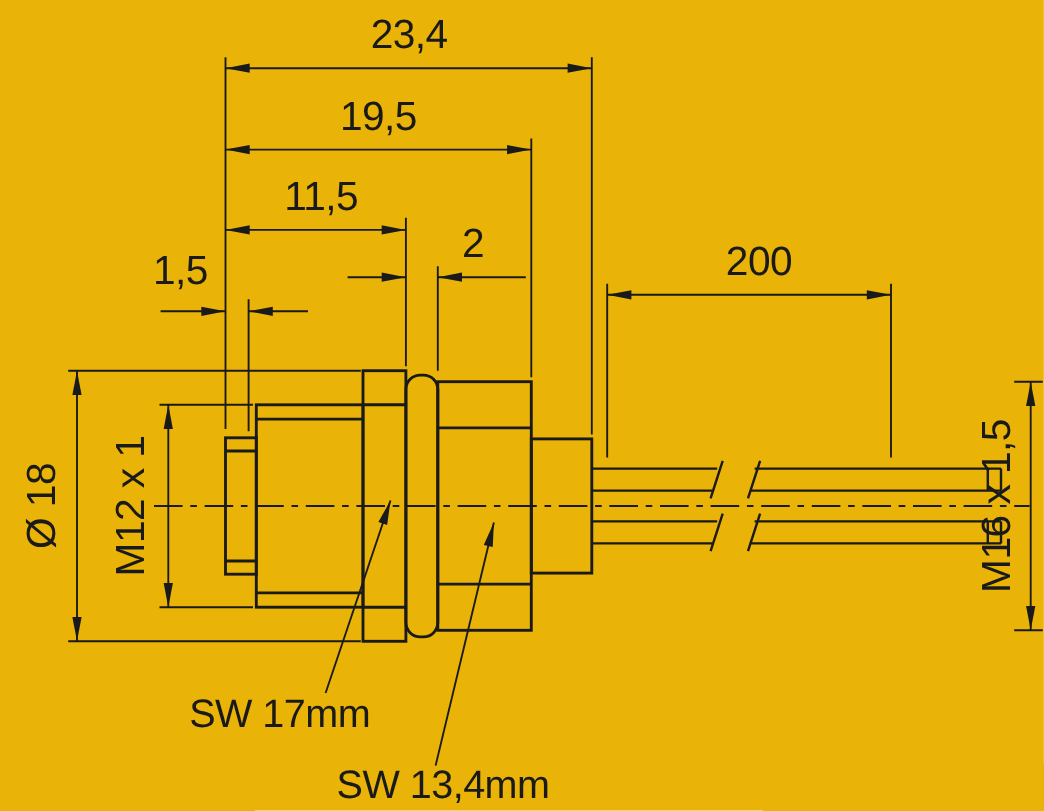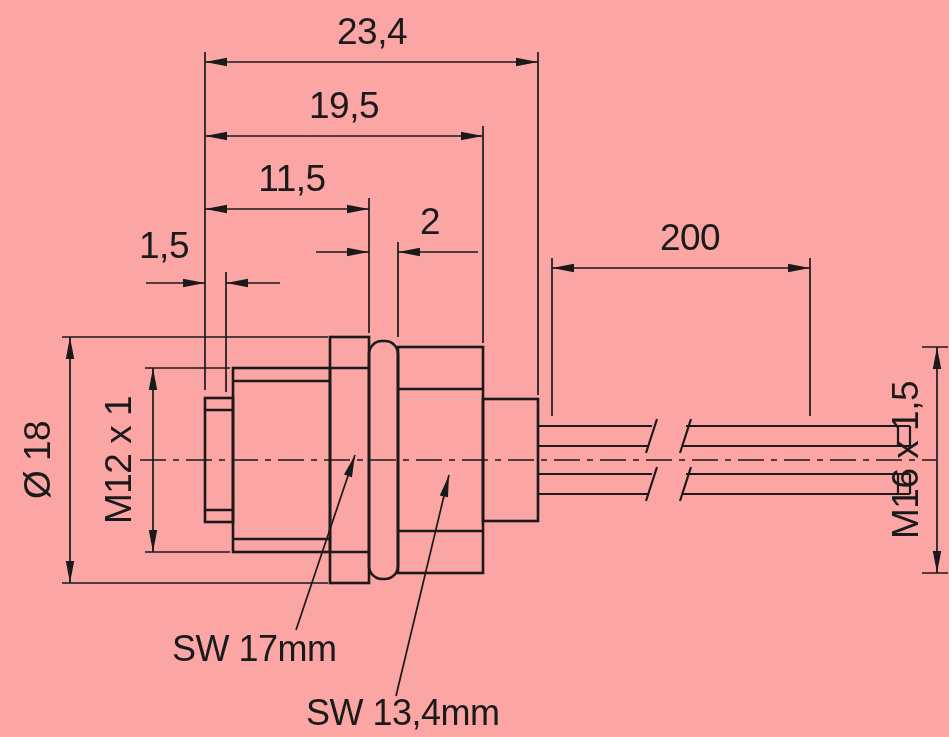--- a/index.html
+++ b/index.html
@@ -1,16 +1,16 @@
 <!DOCTYPE html>
 <html><head>
 <meta charset="utf-8">
 <style>
   html,body{margin:0;padding:0;background:#ffffff;}
-  .canvas{position:relative;width:949px;height:737px;background:#fca5a5;overflow:hidden;}
+  .canvas{position:relative;width:949px;height:737px;background:#eab308;overflow:hidden;}
   svg{display:block;}
   .outline{fill:none;stroke:#1a1a1a;stroke-width:2.6;stroke-linejoin:miter;stroke-linecap:butt;}
   .wire{fill:none;stroke:#1a1a1a;stroke-width:2.2;}
   .dim{fill:none;stroke:#1a1a1a;stroke-width:1.7;}
   .center{fill:none;stroke:#1a1a1a;stroke-width:1.7;stroke-dasharray:26 7 6 7;}
   .leader{fill:none;stroke:#1a1a1a;stroke-width:1.7;}
   text{font-family:"Liberation Sans",sans-serif;fill:#1a1a1a;font-size:37px;letter-spacing:-0.5px;}
   .callout-text{font-size:36px;}
   .arrowhead{fill:#1a1a1a;stroke:none;}
 </style>

